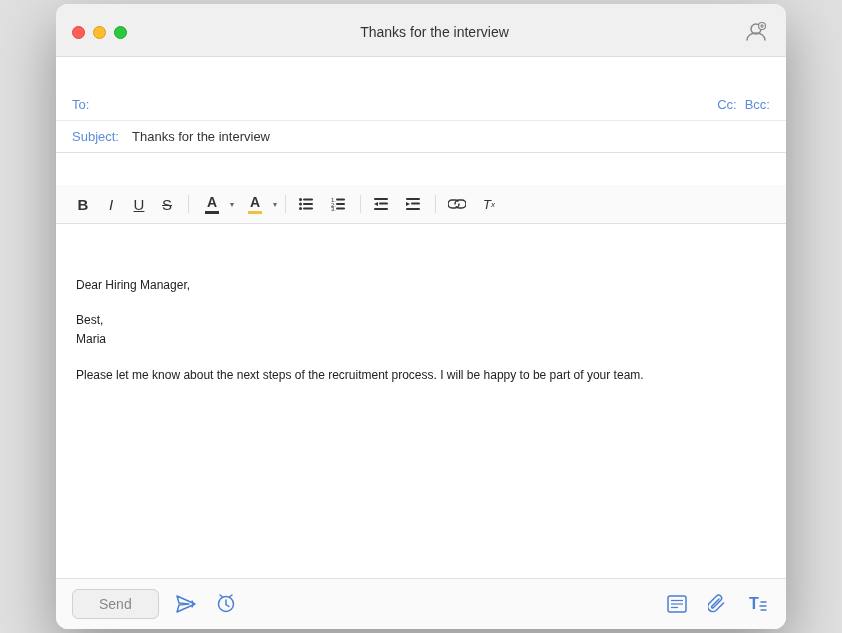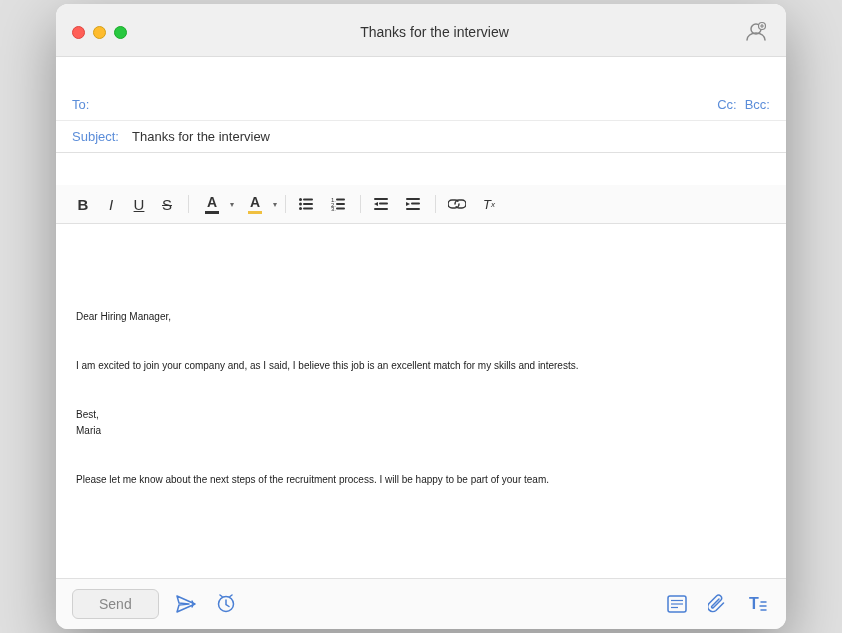--- a/index.html
+++ b/index.html
@@ -161,25 +161,24 @@
     }
 
     
     .compose-body {
       flex: 1;
       padding: 20px 20px;
       min-height: 290px;
     }
 
     .compose-body p {
-      font-size: 10px;
+      font-size: 12px;
       line-height: 1.6;
       color: #222;
       margin-bottom: 16px;
-      margin-top: 33px;
     }
 
     .compose-body p:last-child {
       margin-bottom: 0;
     }
 
     
     .footer {
       border-top: 1px solid #e0e0e0;
       padding: 10px 16px;
@@ -357,21 +356,20 @@
       </svg>
     </button>
 
     <button class="toolbar-btn" style="font-size: 13px; font-style: italic; color:#333;">
       T<sub style="font-size:8px; vertical-align: sub;">x</sub>
     </button>
   </div>
 
   <div class="compose-body">
     <p>Dear Hiring Manager,</p>
-    <p>I am excited to join your company and, as I said, I believe this job is an excellent match for my skills and interests.</p>
     <p>
       <span>Best,</span><br>
       <span>Maria</span>
     </p>
     <p>Please let me know about the next steps of the recruitment process. I will be happy to be part of your team.</p>
   </div>
 
   <div class="footer">
     <button class="send-btn">Send</button>
 

